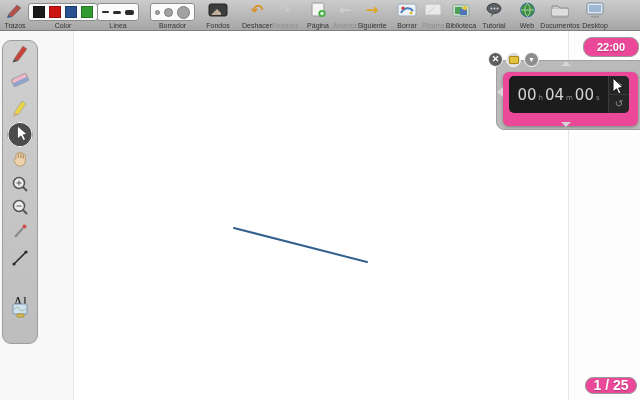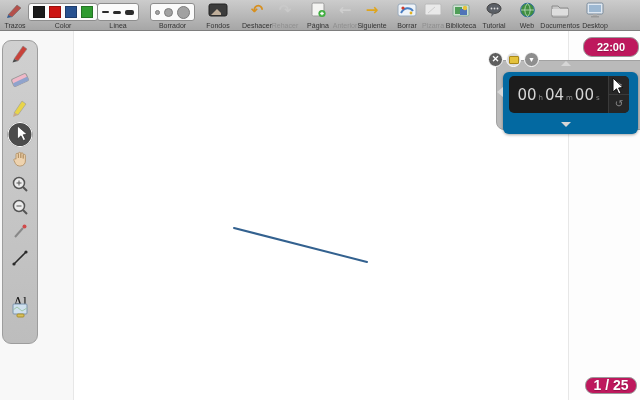--- a/index.html
+++ b/index.html
@@ -31,28 +31,28 @@
                 letter-spacing:.2px;white-space:nowrap;}
   .seg-svg{position:absolute;left:0;top:0;width:640px;height:400px;pointer-events:none;}
   
   .sidebar{position:absolute;left:2px;top:40px;width:34px;height:302px;
            background:linear-gradient(#d0d0d0,#bdbdbd);border:1px solid #9d9d9d;border-radius:9px;}
   .tool{position:absolute;left:50%;transform:translateX(-50%);width:24px;height:24px;
         display:flex;align-items:center;justify-content:center;}
   .tool.selected{background:#4c4c4c;border-radius:50%;width:25px;height:25px;box-shadow:0 0 0 1px #fff inset;}
   .al{font-family:"Liberation Serif",serif;font-size:14px;color:#1c1c1c;line-height:14px;}
   
-  .pill{position:absolute;background:#be185d;border:1px solid #9a9a9a;border-radius:9px;
+  .pill{position:absolute;background:#ec4899;border:1px solid #9a9a9a;border-radius:9px;
         color:#ffffff;font-weight:bold;text-align:center;text-shadow:0 1px 1px rgba(0,0,0,.25);}
   .clock-pill{left:583px;top:37px;width:54px;height:18px;font-size:11px;line-height:18px;}
   .page-pill{left:585px;top:377px;width:50px;height:15px;font-size:14px;line-height:15px;border-radius:8px;}
   
   .widget{position:absolute;left:496px;top:60px;width:162px;height:68px;
           background:#bababa;border:1px solid #a2a2a2;border-radius:8px;}
-  .w-inner{position:absolute;left:6px;top:11px;width:135px;height:62px;background:#0369a1;
+  .w-inner{position:absolute;left:6px;top:11px;width:135px;height:54px;background:#ec4899;
            border-radius:6px;box-shadow:0 1px 3px rgba(0,0,0,.35);}
   .timer{position:absolute;left:6px;top:4px;width:120px;height:37px;background:#1c1c1c;
          border-radius:5px;display:flex;align-items:center;}
   .digits{flex:1;display:flex;align-items:center;justify-content:center;gap:2px;
           font-family:"DejaVu Sans",sans-serif;color:#d6d6d6;font-size:15px;}
   .unit{font-size:7px;color:#8f8f8f;align-self:flex-start;margin-top:8px;}
   .t-controls{width:20px;height:37px;border-left:1px solid #3a3a3a;display:flex;flex-direction:column;}
   .t-btn{flex:1;display:flex;align-items:center;justify-content:center;background:#262626;}
   .t-btn.top{border-radius:0 5px 0 0;border-bottom:1px solid #3a3a3a;}
   .t-btn.bottom{border-radius:0 0 5px 0;font-family:"DejaVu Sans",sans-serif;

